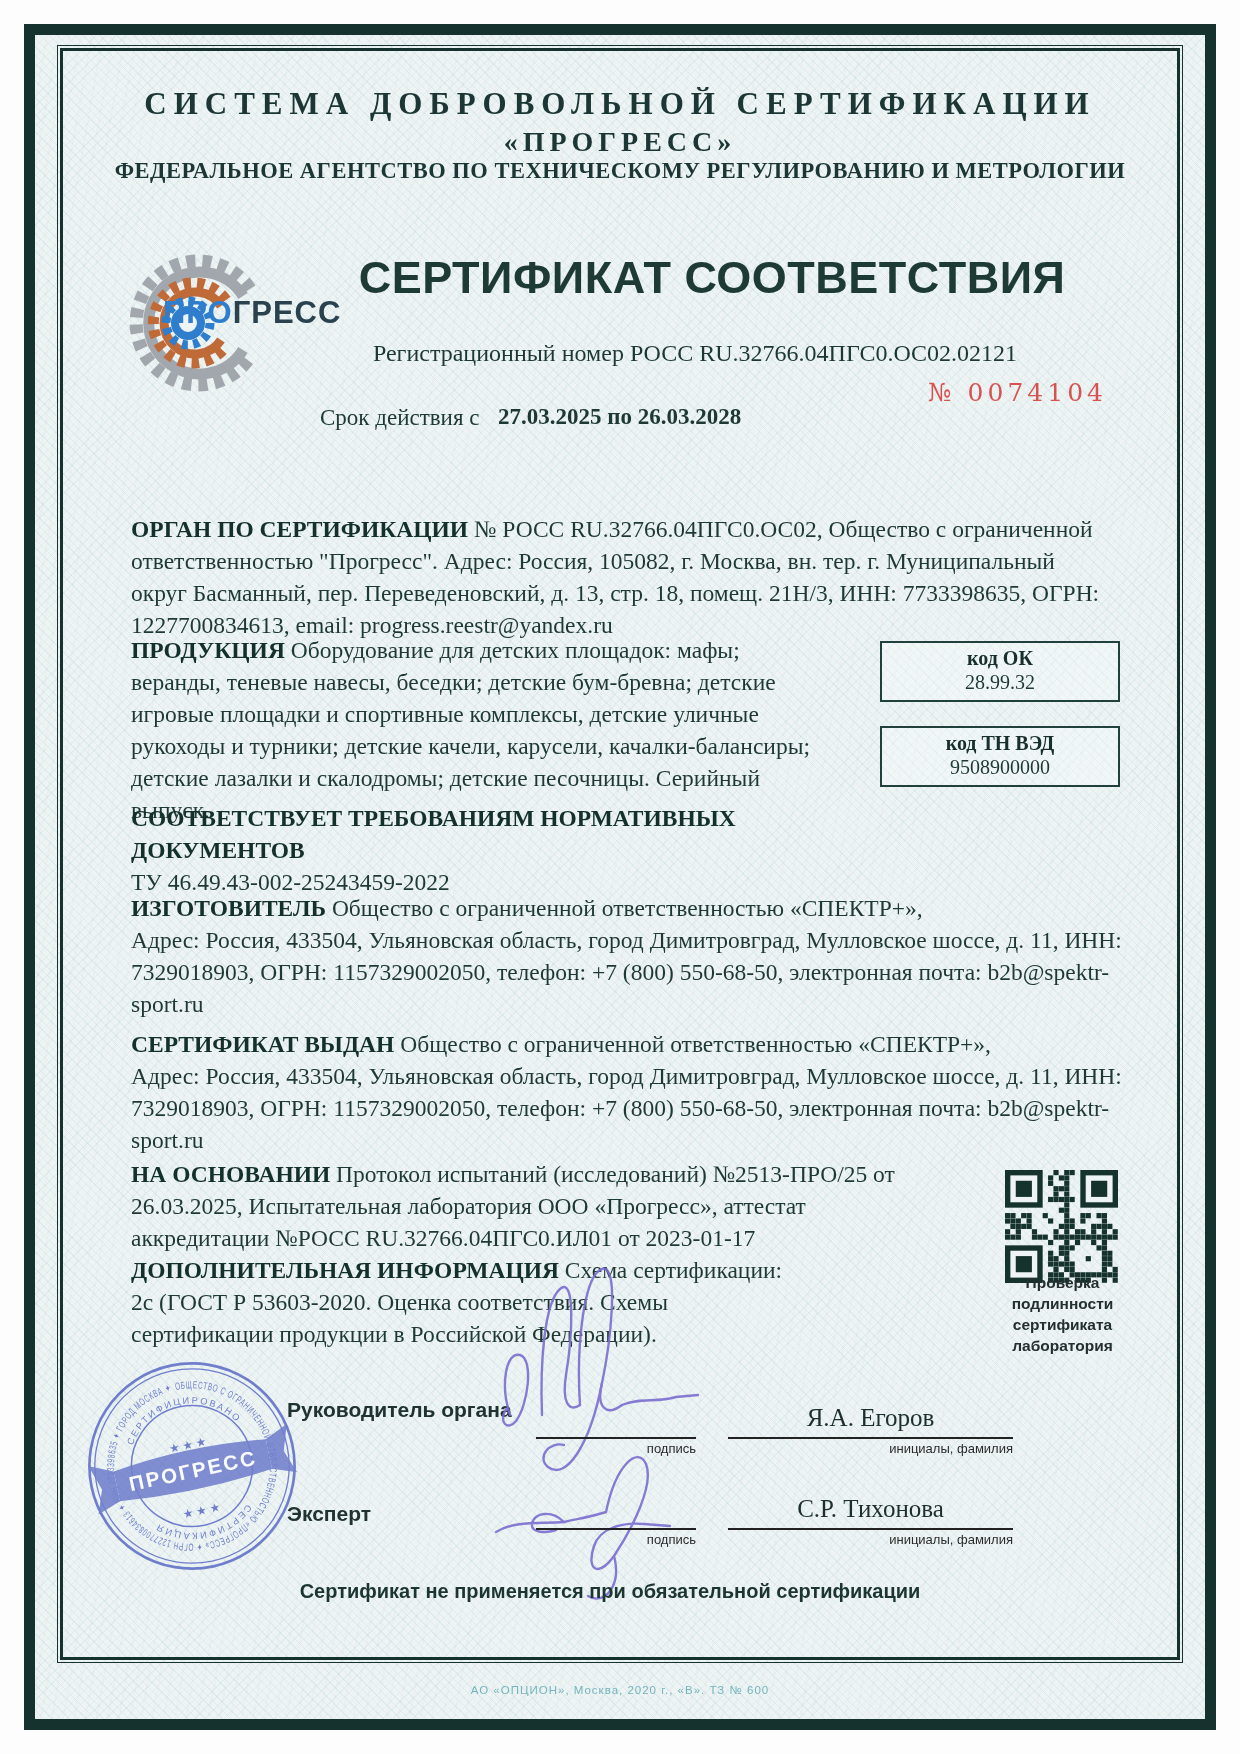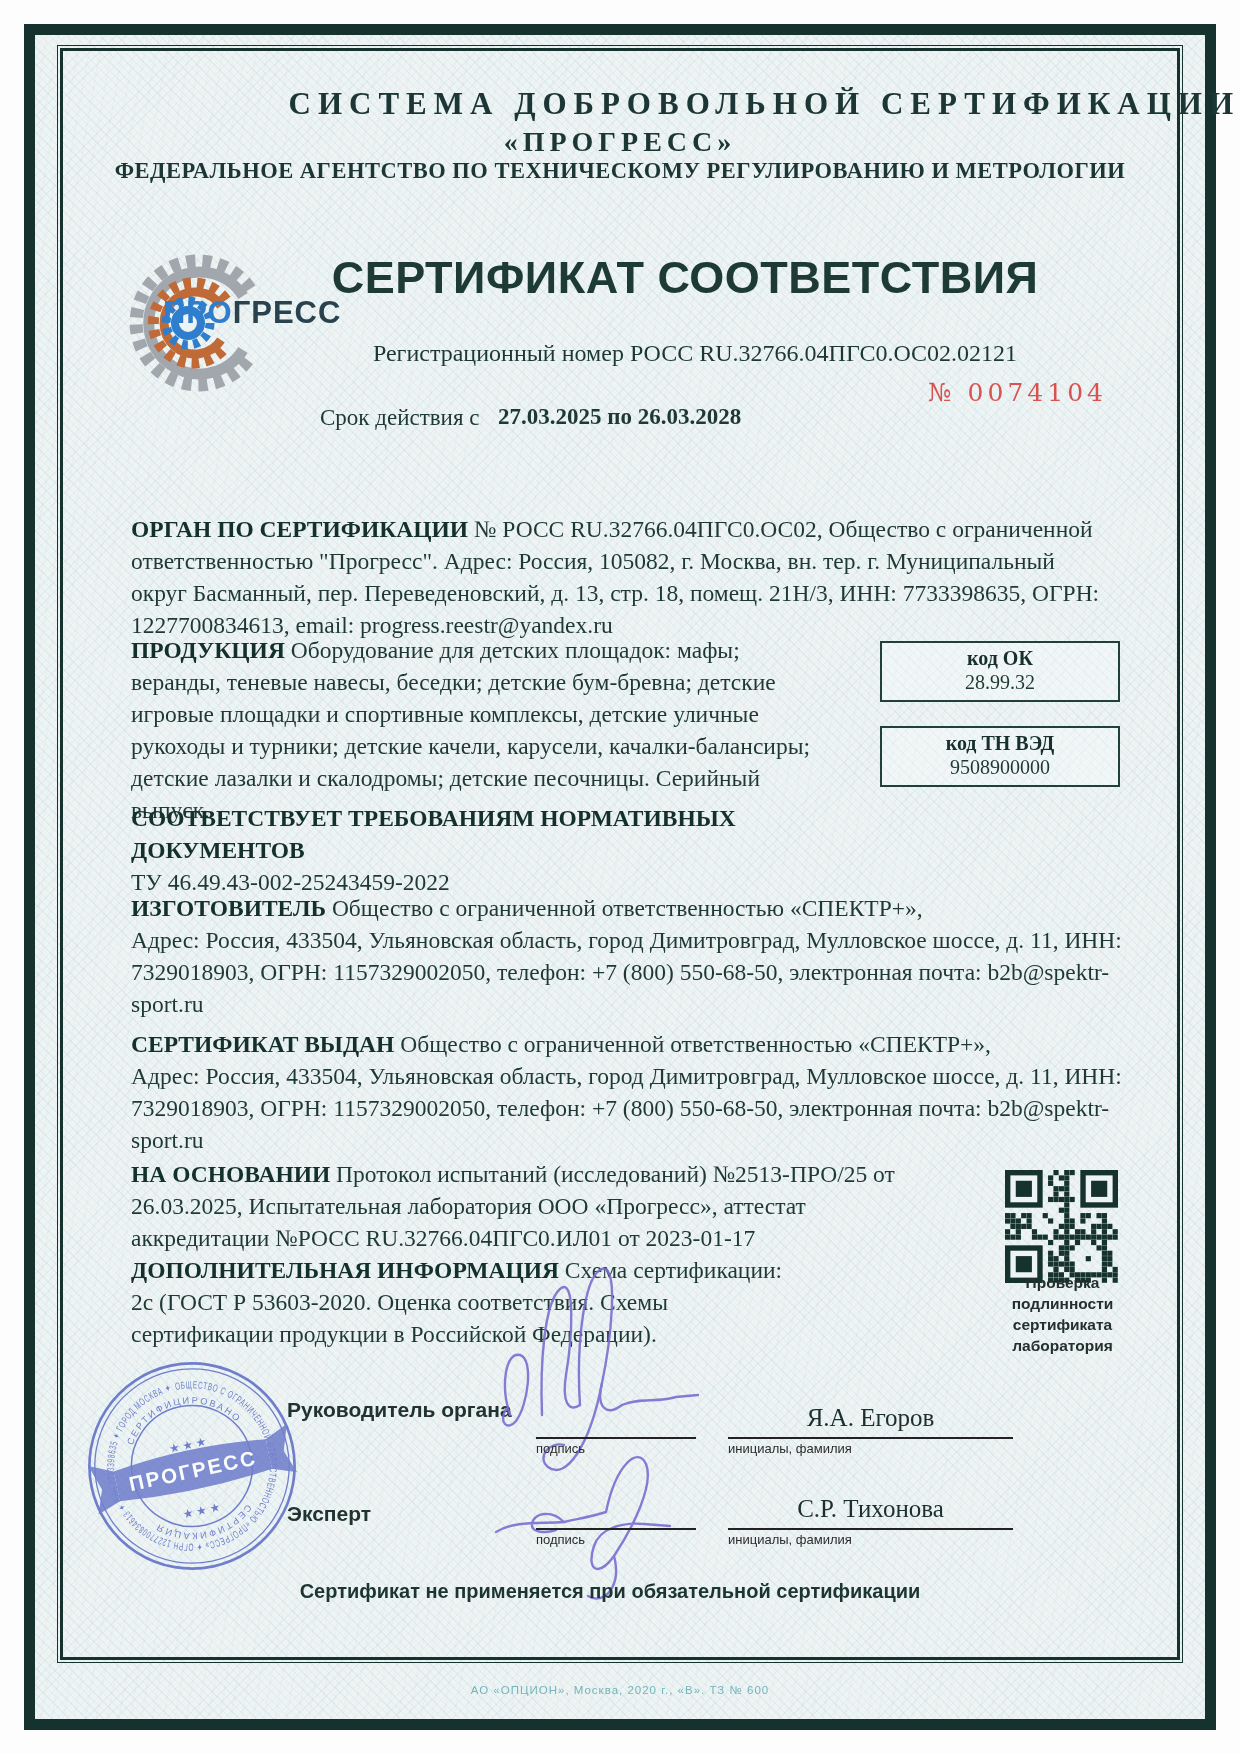--- a/index.html
+++ b/index.html
@@ -10,44 +10,44 @@
     background-image:
       repeating-linear-gradient(45deg, rgba(120,180,195,.13) 0 1px, transparent 1px 6px),
       repeating-linear-gradient(-45deg, rgba(120,180,195,.10) 0 1px, transparent 1px 7px),
       repeating-linear-gradient(100deg, rgba(230,160,180,.05) 0 2px, transparent 2px 11px);}
   .inner-line{position:absolute;left:25px;top:13px;right:25px;bottom:59px;
       border:3px solid #16322e;outline:1px solid #16322e;outline-offset:2px;}
   .content{position:absolute;inset:0;}
   .abs{position:absolute;}
   .center{text-align:center;}
   
-  .h1{left:0;width:100%;top:86px;font-size:31px;font-weight:600;letter-spacing:7px;color:#1b3634;text-align:right;}
+  .h1{left:0;width:100%;top:86px;font-size:31px;font-weight:600;letter-spacing:7px;color:#1b3634;}
   .h2{left:0;width:100%;top:126px;font-size:28px;font-weight:600;letter-spacing:5px;color:#1b3634;}
   .h3{left:0;width:100%;top:158px;font-size:22.5px;font-weight:700;letter-spacing:.5px;color:#1b3634;}
-  .title{left:325px;width:720px;top:252px;font-size:45px;font-weight:700;color:#1d3a35;
+  .title{left:352px;width:720px;top:252px;font-size:45px;font-weight:700;color:#1d3a35;
          font-family:"Liberation Sans",sans-serif;letter-spacing:.5px;}
   .reg{left:300px;width:790px;top:340px;font-size:24px;color:#1d3834;}
   .blank-no{left:928px;width:180px;top:378px;font-size:25px;color:#d95252;
             font-family:"DejaVu Serif",serif;letter-spacing:4px;font-weight:500;}
   .valid-label{left:320px;top:405px;font-size:23px;}
   .valid-dates{left:498px;top:404px;font-size:23px;font-weight:600;}
   
   .sec{margin:16px;font-size:23.5px;line-height:32px;color:#1e3833;}
   .sec b{color:#14302b;}
   .sec b,.sec span{white-space:pre-line;}
   .codebox{border:2px solid #20403c;text-align:center;background:rgba(250,253,252,.35);}
   .codebox .cl{font-weight:700;font-size:20px;line-height:24px;color:#17302c;}
   .codebox .cv{font-size:20px;line-height:24px;color:#1e3833;}
   
   .qr-caption{font-family:"Liberation Sans",sans-serif;font-weight:700;font-size:15.5px;
               line-height:21px;color:#24302e;text-align:center;}
   
   .role{font-family:"Liberation Sans",sans-serif;font-weight:700;font-size:21px;color:#20332f;}
   .sline{border-top:2px solid #222;height:0;}
-  .scap{font-family:"Liberation Sans",sans-serif;font-size:13px;color:#2b2b2b;text-align:left;}
+  .scap{font-family:"Liberation Sans",sans-serif;font-size:13px;color:#2b2b2b;text-align:right;}
   .sname{font-size:25px;color:#1c2f2c;text-align:center;}
   .disclaimer{font-family:"Liberation Sans",sans-serif;font-weight:700;font-size:20px;color:#1c3531;}
   .microtext{font-family:"Liberation Sans",sans-serif;font-size:11.5px;letter-spacing:1px;color:#74b4bc;}
   svg{display:block;}
 </style>
 </head>
 <body>
 
 <div class="page">
   <div class="paper">

